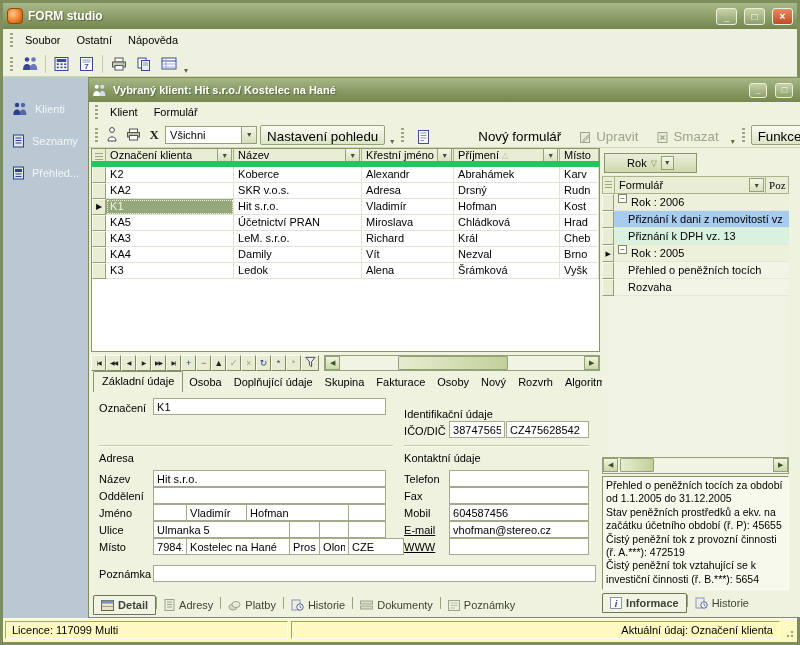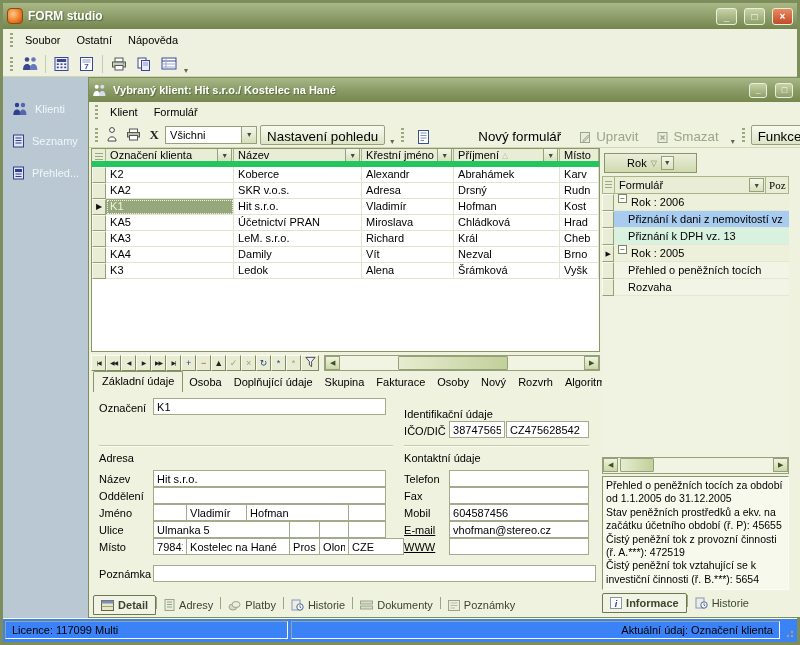--- a/index.html
+++ b/index.html
@@ -134,21 +134,21 @@
   .exp::before { content:"−"; }
   .rp-fill { background:#f0f3e2; height:163px; }
   .rp-hscroll { position:absolute; top:307px; left:0; width:187px; height:17px; border:1px solid #96a179;
     background:#f1f4e3; display:flex; }
   .rp-info { position:absolute; top:326px; left:0; width:187px; height:114px; overflow:hidden;
     border:1px solid; border-color:#8a9668 #fbfcf5 #fbfcf5 #8a9668; background:#f7f9ec;
     padding:2px 3px; font-size:10.5px; line-height:13.4px; white-space:pre-line; }
   .rp-tabs { position:absolute; top:442px; left:0; width:187px; height:22px; display:flex; align-items:center; }
 
   
-  .statusbar { height:24px; display:flex; align-items:center; gap:3px; padding:2px 2px 3px; border-top:1px solid #fbfcf5; background:#3b82f6; }
+  .statusbar { height:24px; display:flex; align-items:center; gap:3px; padding:2px 2px 3px; border-top:1px solid #fbfcf5; background:#fef9c3; }
   .sb-panel { height:18px; border:1px solid; border-color:#9aa67f #fbfcf5 #fbfcf5 #9aa67f;
     display:flex; align-items:center; padding:0 6px; }
   .sb-left { width:283px; }
   .sb-right { flex:1; justify-content:flex-end; }
   .sb-grip { width:12px; height:12px; align-self:flex-end;
     background:radial-gradient(circle at 9px 9px,#9aa67f 1.3px,transparent 1.6px),
                radial-gradient(circle at 9px 5px,#9aa67f 1.3px,transparent 1.6px),
                radial-gradient(circle at 5px 9px,#9aa67f 1.3px,transparent 1.6px); }
 
   .serifx { font-family:"Liberation Serif",serif; font-weight:bold; font-size:13px; color:#222; }

